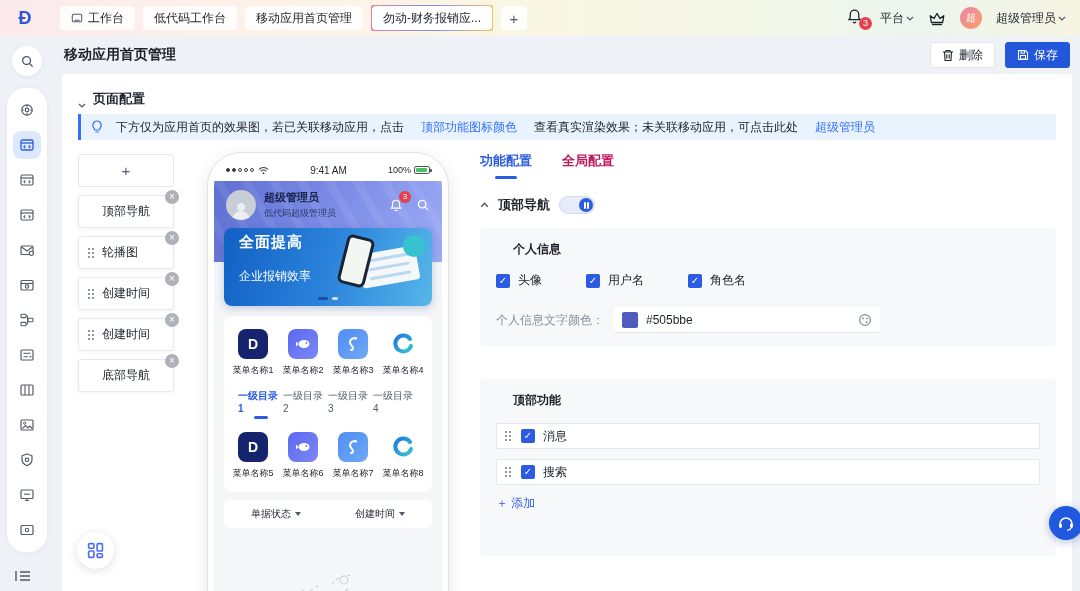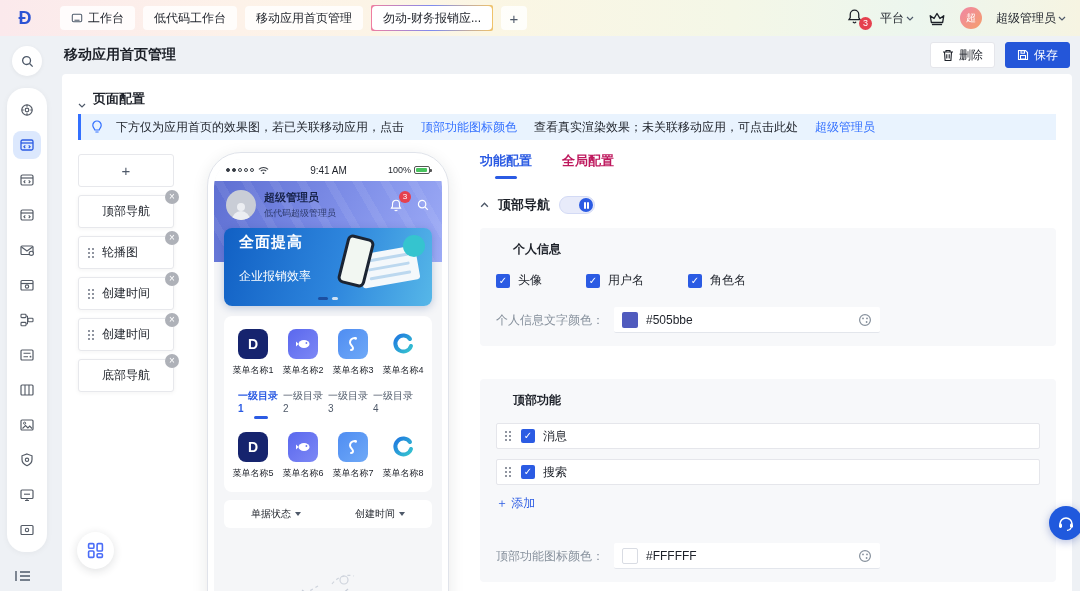--- a/index.html
+++ b/index.html
@@ -650,33 +650,20 @@
                 <i></i>
               </span>
             <span class="cb">
                 <span class="cbox">✓</span>
                 <span>搜索</span>
               </span>
           </div>
           <div class="addlink">
               <span>＋ 添加</span>
             </div>
-          <div class="colorrow">
-            <span class="clabel">顶部功能图标颜色：</span>
-            <span class="cfield">
-              <span class="swatch sw-white"></span>
-              <span class="hex">#FFFFFF</span>
-              <svg class="palette" width="14" height="14" viewBox="0 0 14 14">
-                  <circle cx="7" cy="7" r="5.4" fill="none" stroke="#86909c" stroke-width="1.2"></circle>
-                  <circle cx="5" cy="5.4" r="0.9" fill="#86909c"></circle>
-                  <circle cx="9" cy="5.4" r="0.9" fill="#86909c"></circle>
-                  <circle cx="8.6" cy="9" r="0.9" fill="#86909c"></circle>
-                </svg>
-            </span>
-          </div>
         </div>
 
         <div class="gap2"></div>
 
       </div>
 
     </div>
   </div>
 </div>
 

